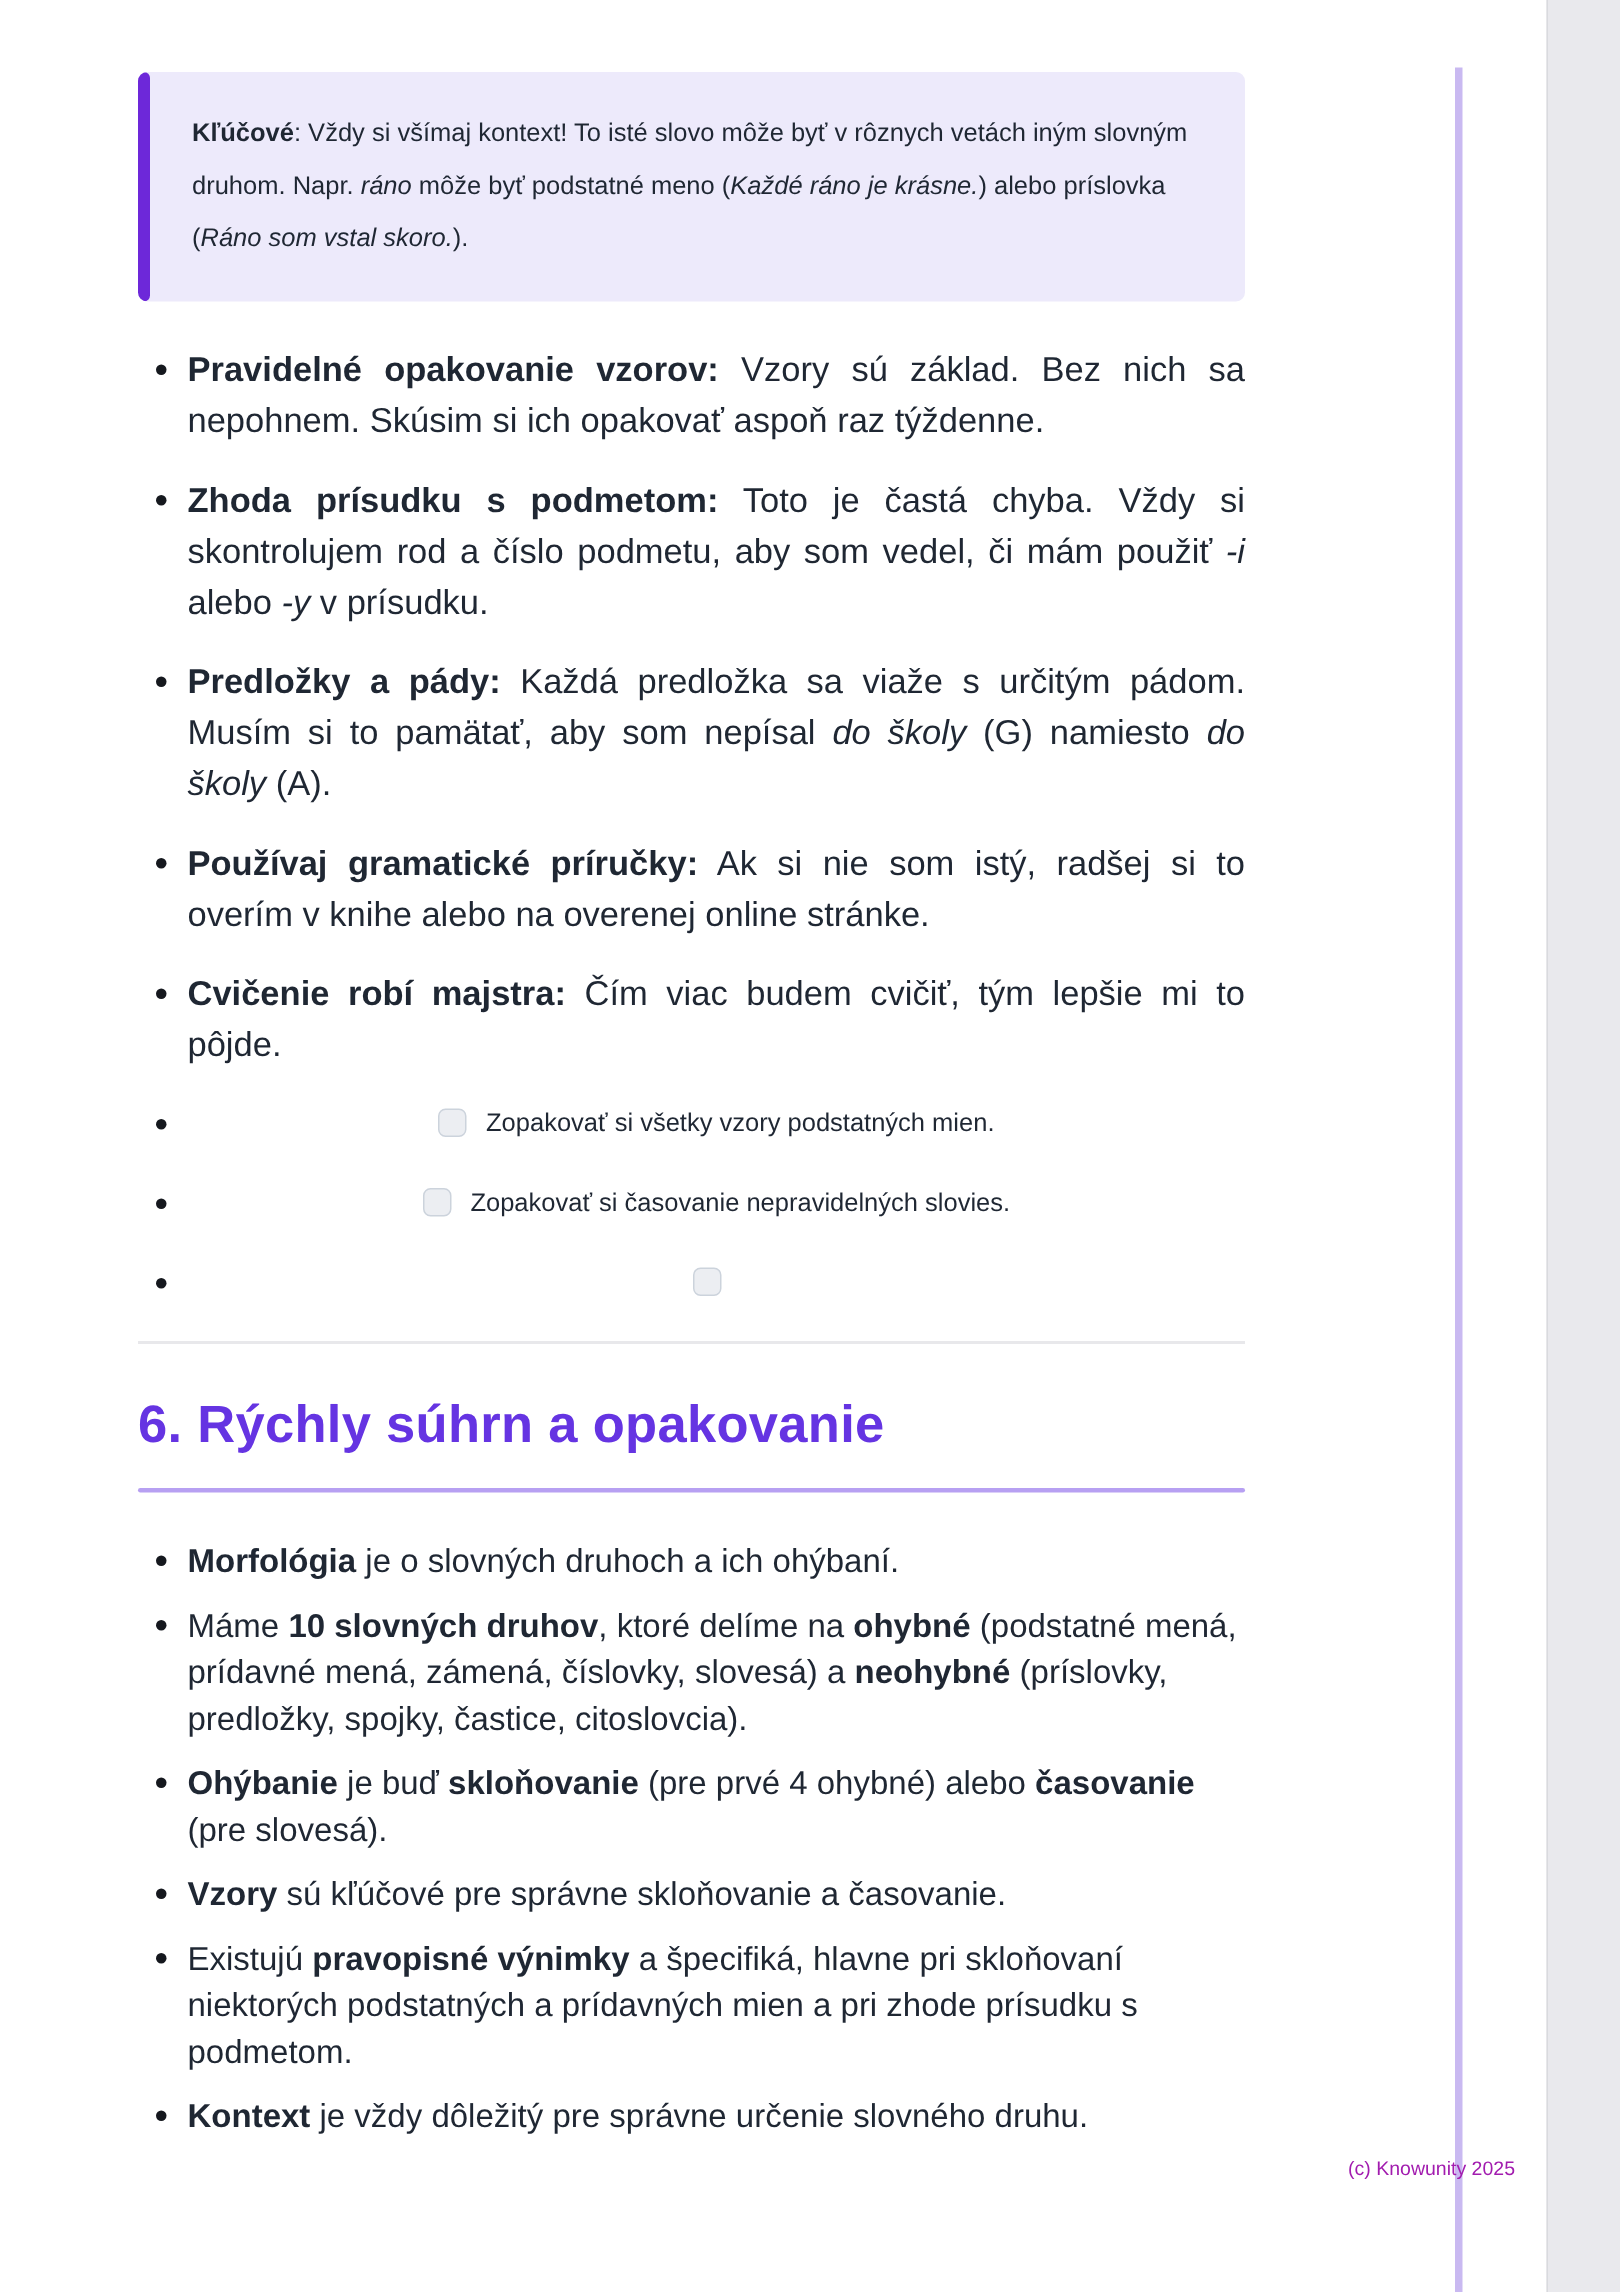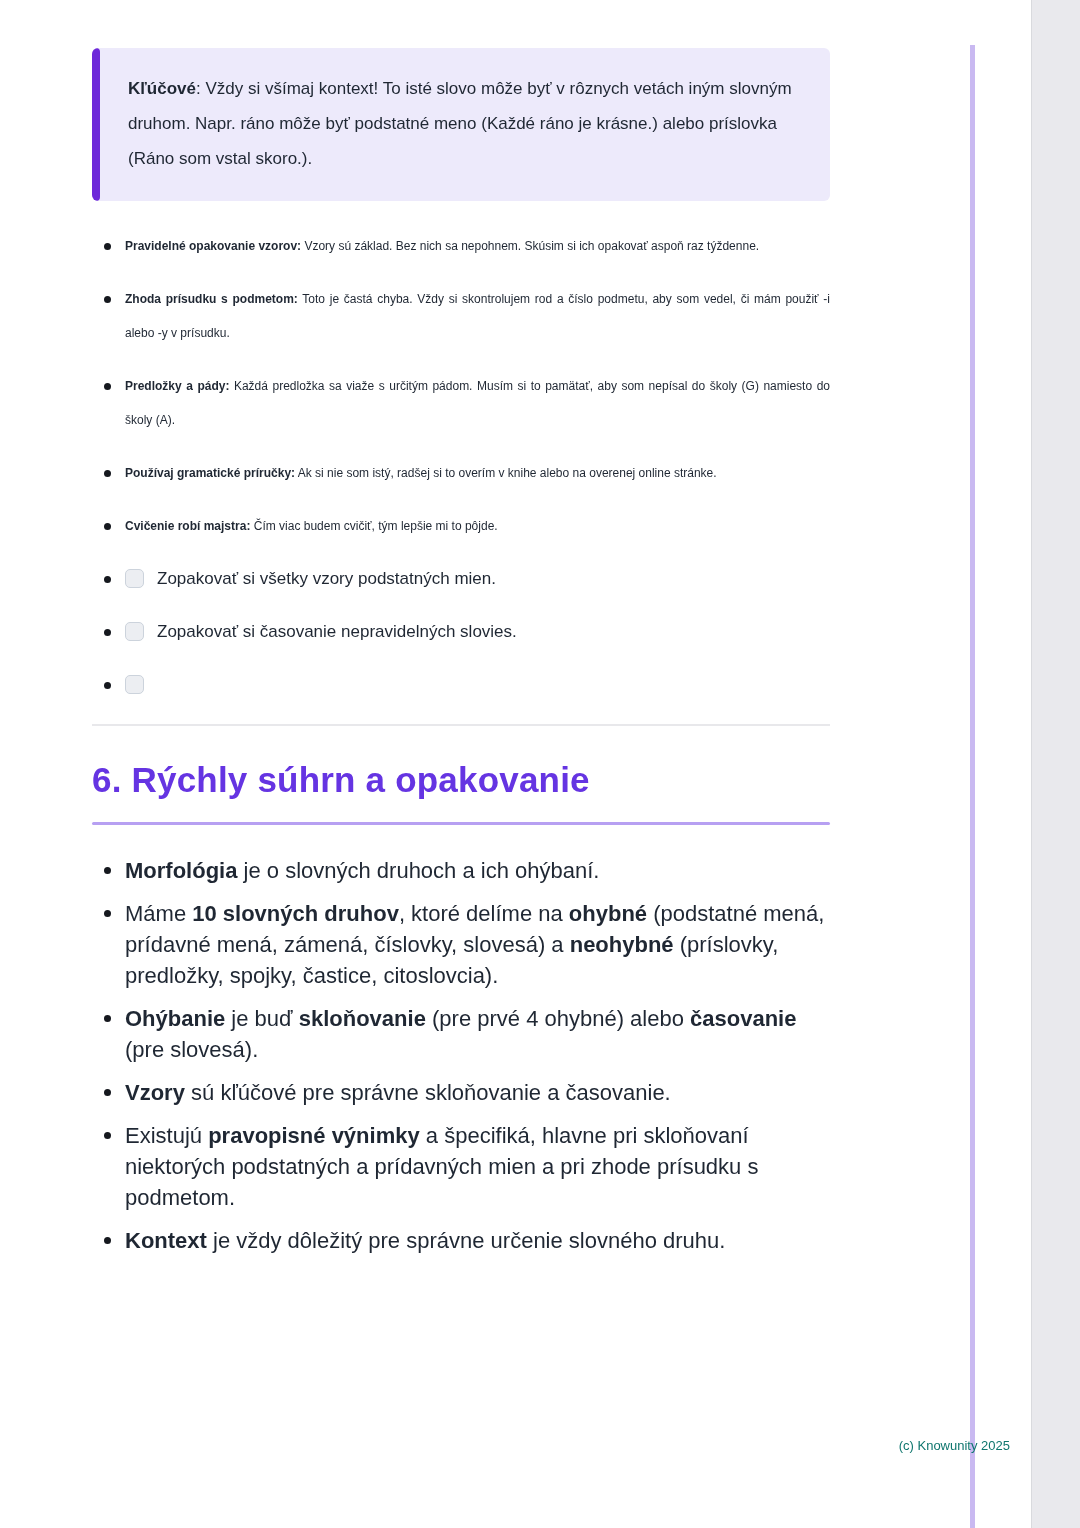--- a/index.html
+++ b/index.html
@@ -9,21 +9,21 @@
   }
   body {
     position: relative;
     width: 1080px;
     height: 1528px;
     overflow: hidden;
     font-family: "Liberation Sans", sans-serif;
     color: #1f2733;
   }
   .b { font-weight: 700; }
-  .i { }
+  .i { font-style: italic; }
 
   .content {
     position: absolute;
     left: 92px;
     top: 48px;
     width: 738px;
   }
 
   
   .callout {
@@ -51,21 +51,21 @@
   
   ul.tips {
     list-style: none;
     margin: 28px 0 0 0;
     padding: 0;
   }
   ul.tips > li {
     position: relative;
     padding-left: 33px;
     margin-bottom: 19px;
-    font-size: 12px;
+    font-size: 23px;
     line-height: 34px;
     text-align: justify;
   }
   ul.tips > li::before,
   ul.checklist > li::before,
   ul.summary > li::before {
     content: "";
     position: absolute;
     left: 12px;
     width: 7px;
@@ -73,20 +73,21 @@
     border-radius: 50%;
     background: #15181e;
   }
   ul.tips > li::before { top: 14px; }
 
   
   ul.checklist {
     list-style: none;
     margin: 8px 0 0 0;
     padding: 0;
+    text-align: center;
   }
   ul.checklist > li {
     position: relative;
     padding-left: 33px;
     margin-bottom: 19px;
     font-size: 17px;
     line-height: 34px;
   }
   ul.checklist > li::before { top: 14px; }
   .checkbox {
@@ -156,21 +157,21 @@
     width: 49px;
     height: 100%;
     background: #e9e9ed;
     border-left: 1px solid #d9dade;
   }
   .copyright {
     position: absolute;
     top: 1438px;
     right: 70px;
     font-size: 13px;
-    color: #0f766e;
+    color: #a21caf;
     z-index: 2;
   }
 </style>
 </head>
 <body>
 
 <div class="content">
 
   <div class="callout">
     <div class="callout-bar"></div>

